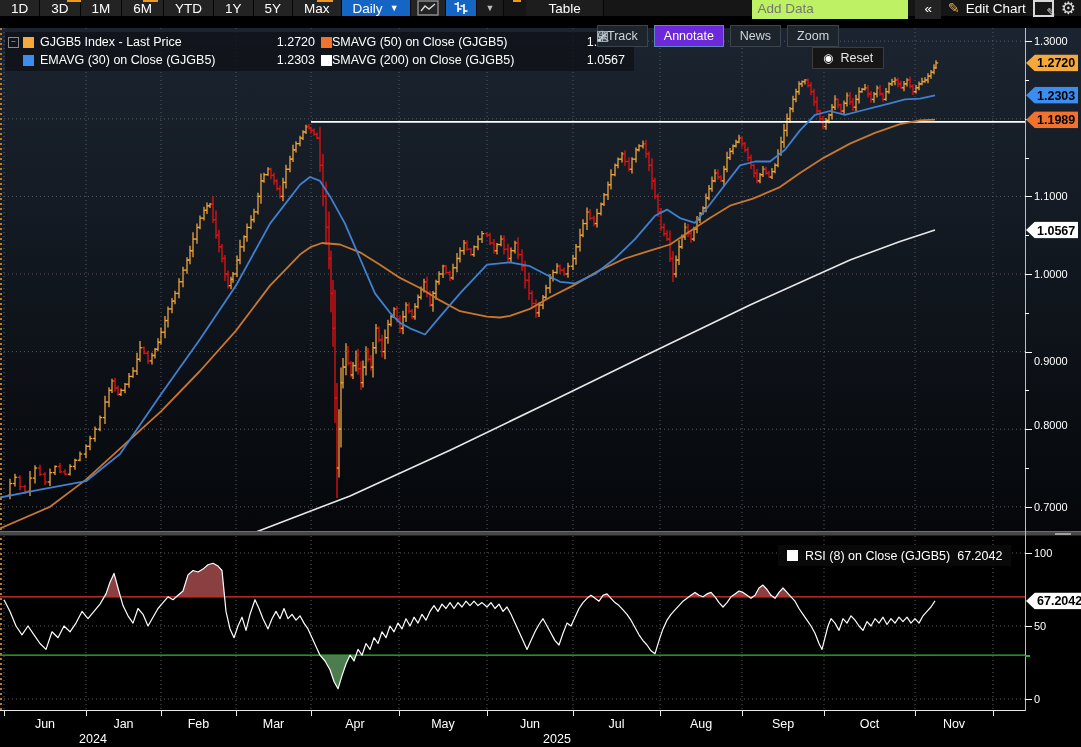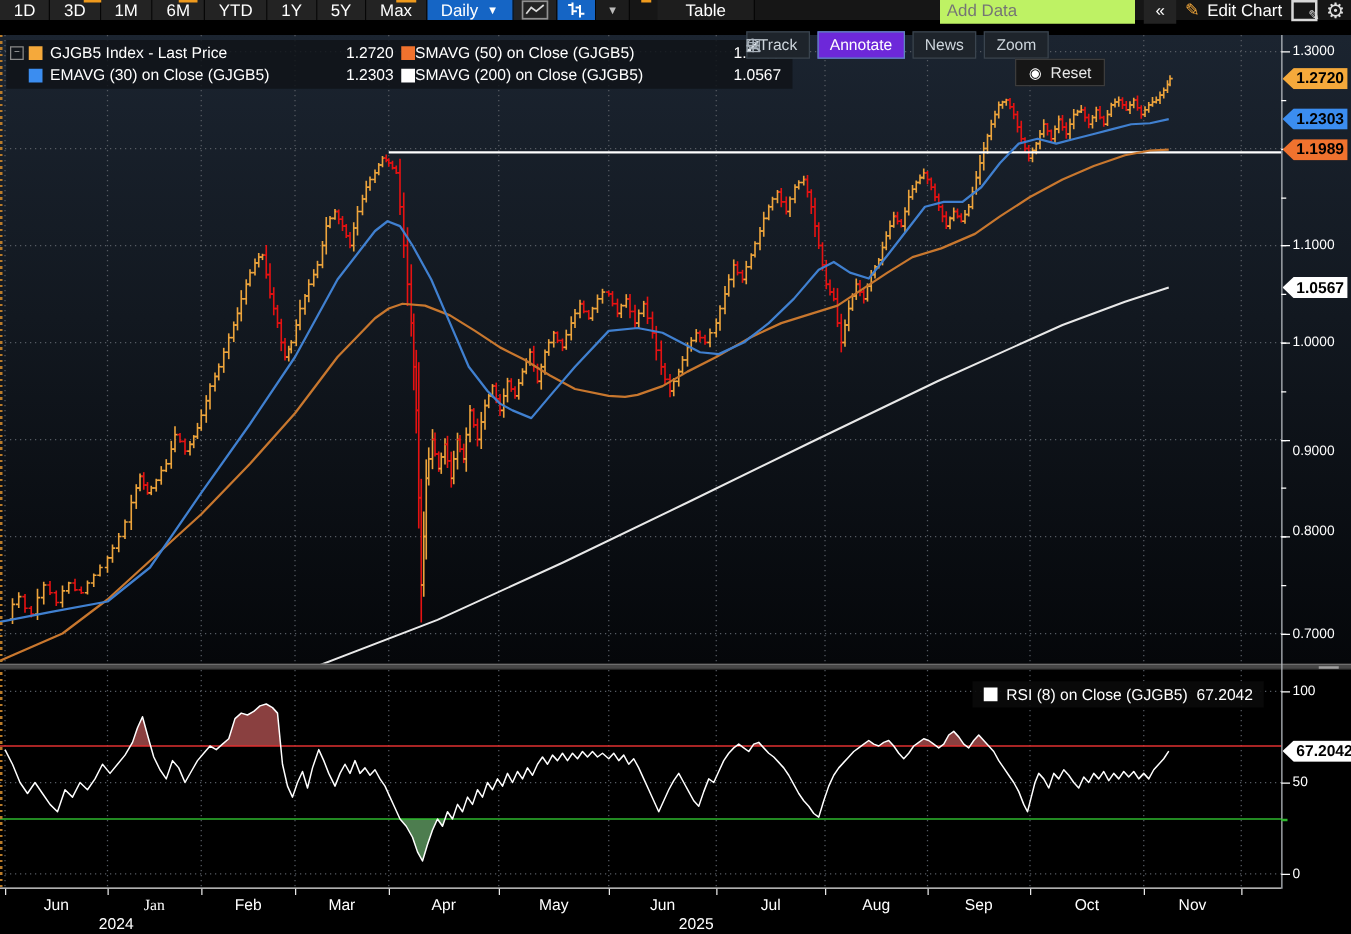--- a/index.html
+++ b/index.html
@@ -1157,21 +1157,21 @@
         <div class="x-tick" style="left: 311px;"></div>
         <div class="x-tick" style="left: 399px;"></div>
         <div class="x-tick" style="left: 487px;"></div>
         <div class="x-tick" style="left: 573px;"></div>
         <div class="x-tick" style="left: 660px;"></div>
         <div class="x-tick" style="left: 742px;"></div>
         <div class="x-tick" style="left: 824px;"></div>
         <div class="x-tick" style="left: 915px;"></div>
         <div class="x-tick" style="left: 993px;"></div>
         <div class="x-label" style="left: 45px;">Jun</div>
-        <div class="x-label" style="left: 123.5px; font-family: Liberation Serif, serif;">Jan</div>
+        <div class="x-label" style="left: 123.5px;">Jan</div>
         <div class="x-label" style="left: 198.5px;">Feb</div>
         <div class="x-label" style="left: 273.5px;">Mar</div>
         <div class="x-label" style="left: 355px;">Apr</div>
         <div class="x-label" style="left: 443px;">May</div>
         <div class="x-label" style="left: 530px;">Jun</div>
         <div class="x-label" style="left: 616.5px;">Jul</div>
         <div class="x-label" style="left: 701px;">Aug</div>
         <div class="x-label" style="left: 783px;">Sep</div>
         <div class="x-label" style="left: 869.5px;">Oct</div>
         <div class="x-label" style="left: 954px;">Nov</div>

